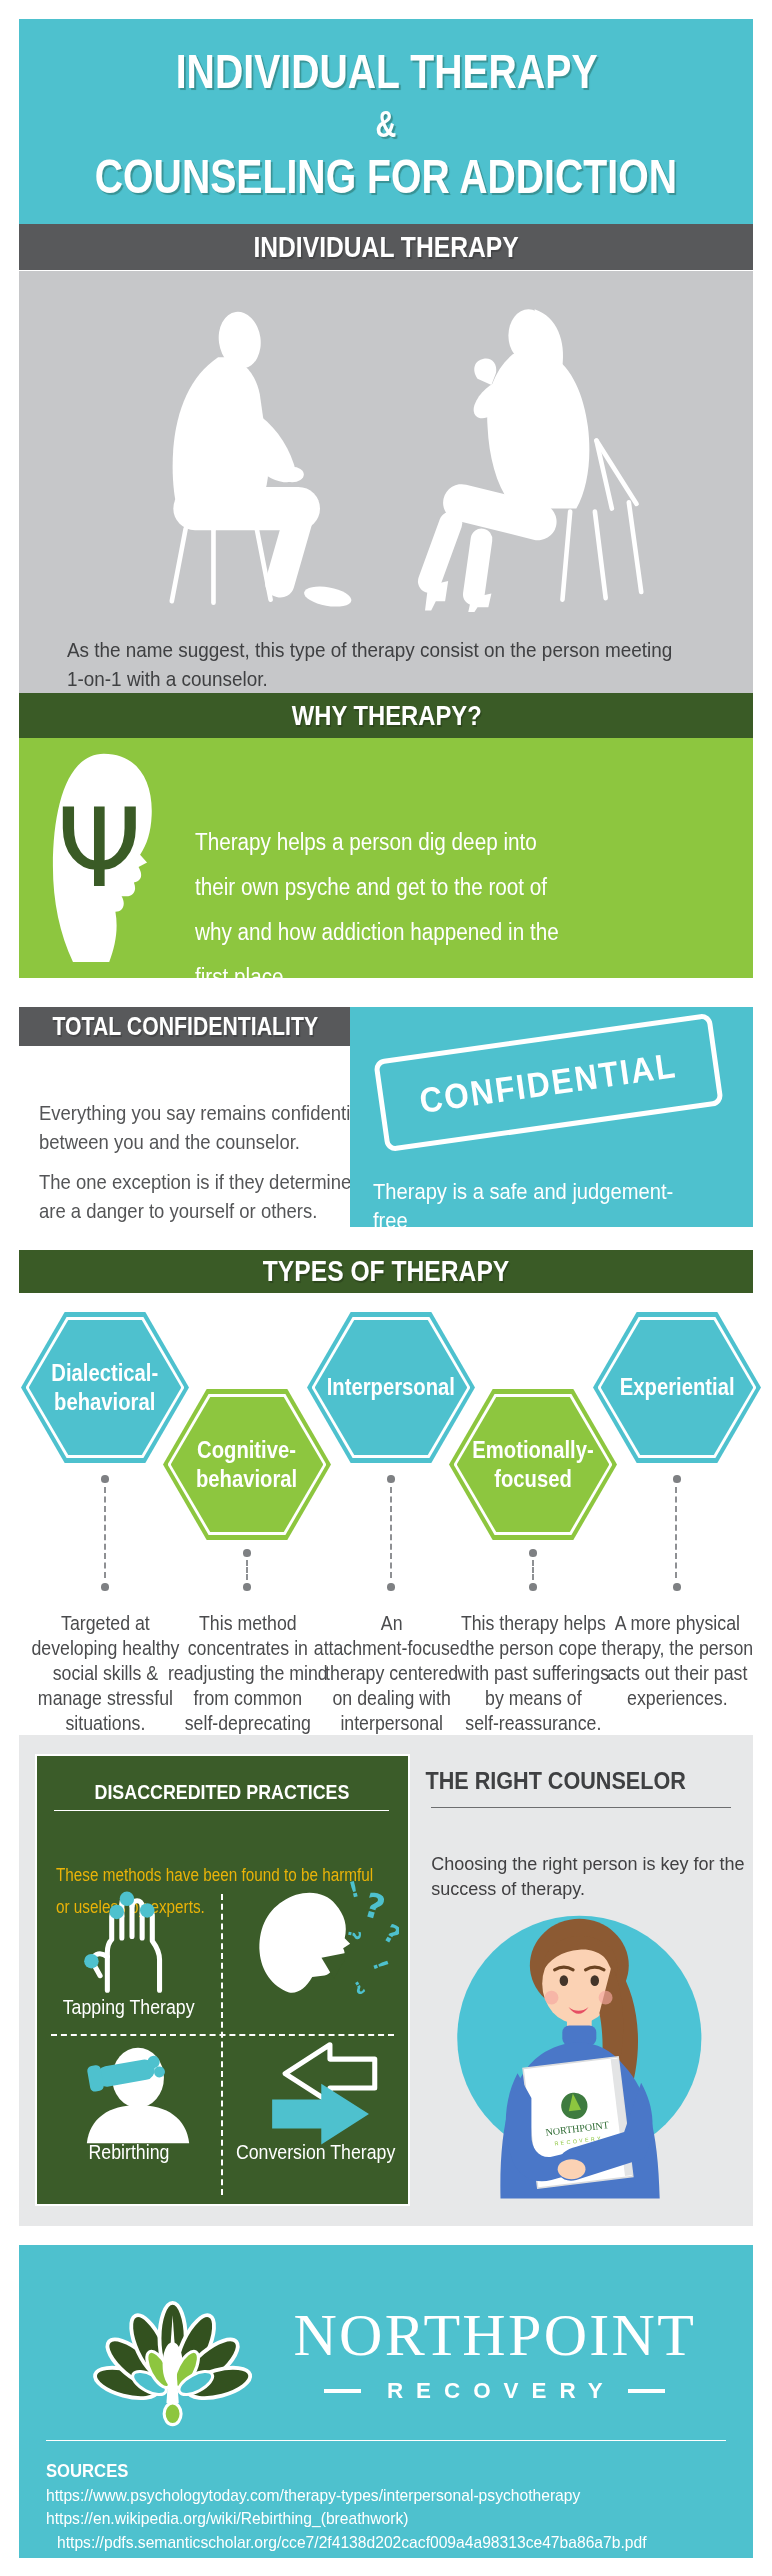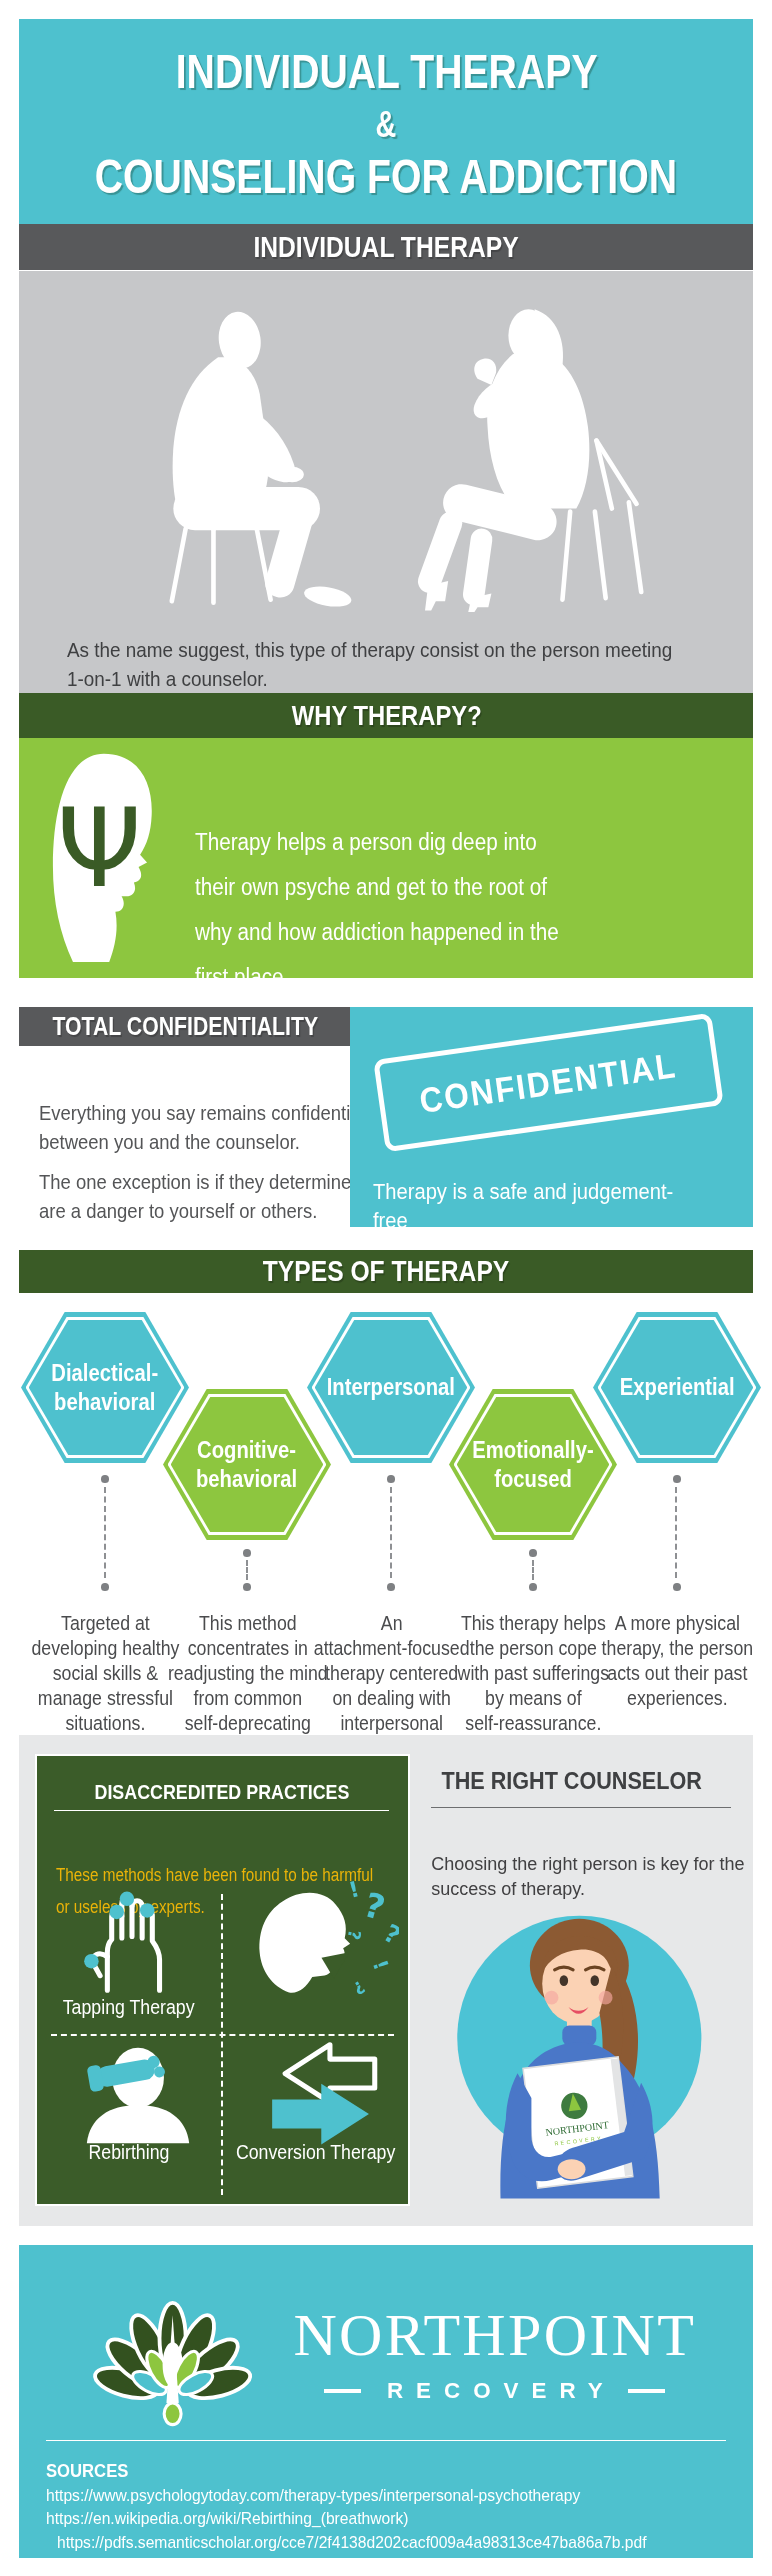--- a/index.html
+++ b/index.html
@@ -77,21 +77,21 @@
   #gp-intro{position:absolute;left:19.3px;top:71px;width:402px;font-size:18px;line-height:32px;color:#eab308;}
   #gp-vdash{position:absolute;left:184px;top:138px;height:301px;border-left:2.3px dashed #fff;}
   #gp-hdash{position:absolute;left:14px;top:278px;width:343px;border-top:2.3px dashed #fff;}
   .gp-icon{position:absolute;}
   .gp-label{position:absolute;text-align:center;font-size:19.3px;color:#fff;}
   #lbl-tapping{left:0;top:241px;width:184px;}
   #lbl-scream{left:187px;top:241px;width:184px;}
   #lbl-rebirth{left:0;top:386px;width:184px;}
   #lbl-conversion{left:187px;top:386px;width:184px;}
   #rc-title{position:absolute;left:390px;top:32px;width:292px;text-align:center;
-            font-size:24px;font-weight:bold;color:#3F4042;padding-left:16px;}
+            font-size:24px;font-weight:bold;color:#3F4042;}
   #rc-rule{position:absolute;left:412px;top:72px;width:300px;border-top:1.5px solid #6D6E70;}
   #rc-text{position:absolute;left:412px;top:91px;width:356px;font-size:18px;line-height:25.5px;color:#414042;}
   #counselor-art{position:absolute;left:367px;top:139px;}
 
   
   #footer{left:19.3px;top:2245px;width:734px;height:313px;background:#4EC1CE;color:#fff;}
   #tree-logo{position:absolute;left:71px;top:27px;}
   #brand{position:absolute;left:232px;top:56px;width:487px;text-align:center;
          font-family:"Liberation Serif",serif;font-size:60px;letter-spacing:2.3px;}
   #recovery-row{position:absolute;left:232px;top:133px;width:487px;display:flex;align-items:center;justify-content:center;gap:12.4px;}

